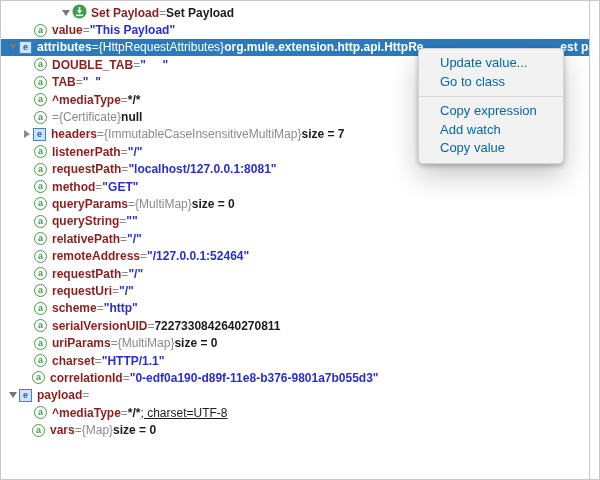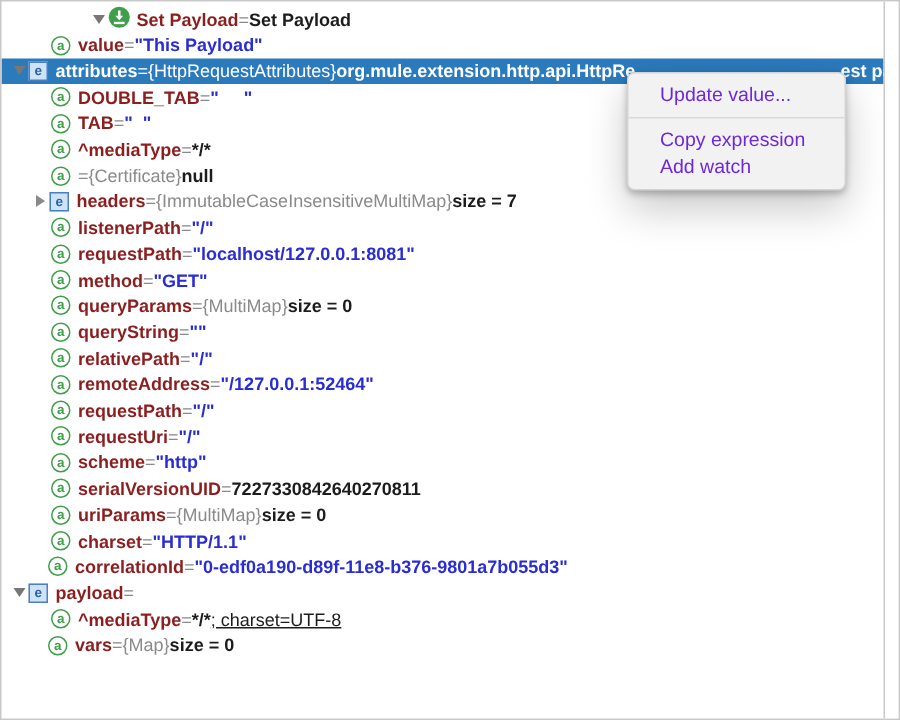--- a/index.html
+++ b/index.html
@@ -38,21 +38,21 @@
   .tail{position:absolute;right:1px;top:0;line-height:17.4px;font-weight:700;}
   .scroll-gutter{
     position:absolute;top:0;right:0;width:9px;height:100%;
     background:#fff;border-left:1px solid #c9c9c9;z-index:5;
   }
   .menu{
     position:absolute;left:417px;top:47px;width:146px;box-sizing:border-box;
     background:#f2f2f2;border:1px solid #d4d4d4;border-radius:5px;padding:5px 0;
     box-shadow:0 2px 5px rgba(0,0,0,.25),0 12px 28px rgba(0,0,0,.22);z-index:10;
   }
-  .menu-item{font-size:13px;color:#6d28d9;height:18.5px;line-height:18.5px;padding-left:21px;}
+  .menu-item{font-size:13px;color:#0369a1;height:18.5px;line-height:18.5px;padding-left:21px;}
   .menu-sep{border-top:1px solid #d9d9d9;margin:5px 0;}
 </style>
 </head>
 <body>
 
 <div class="window">
   <div class="tree">
       <div class="row" style="padding-left: 19px; margin-left: 40px;">
         <span class="tri down">
           <i></i>
@@ -225,17 +225,19 @@
         <span class="icon-a">a</span>
         <span class="seg-n">vars</span>
         <span class="seg-e"> = </span>
         <span class="seg-t">{Map} </span>
         <span class="seg-p">size = 0</span>
       </div>
     </div>
   <div class="scroll-gutter"></div>
   <div class="menu">
       <div class="menu-item">Update value...</div>
+      <div class="menu-item">Go to class</div>
       <div class="menu-sep"></div>
       <div class="menu-item">Copy expression</div>
       <div class="menu-item">Add watch</div>
+      <div class="menu-item">Copy value</div>
     </div>
 </div>
 
 </body></html>

